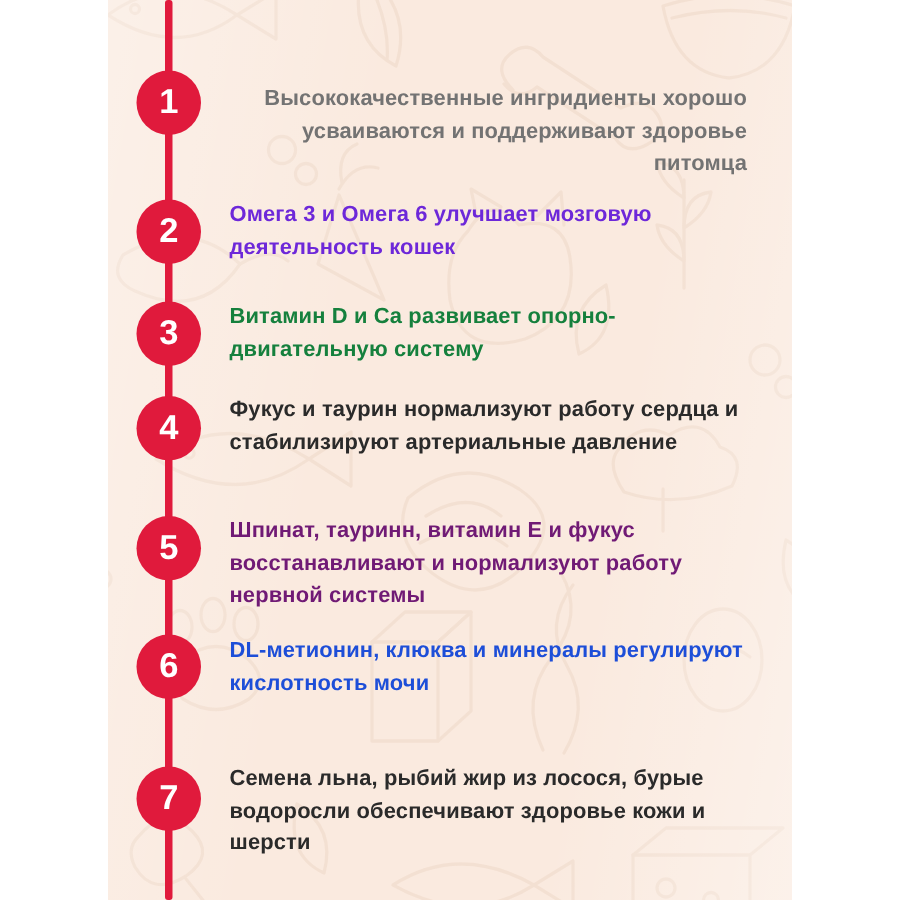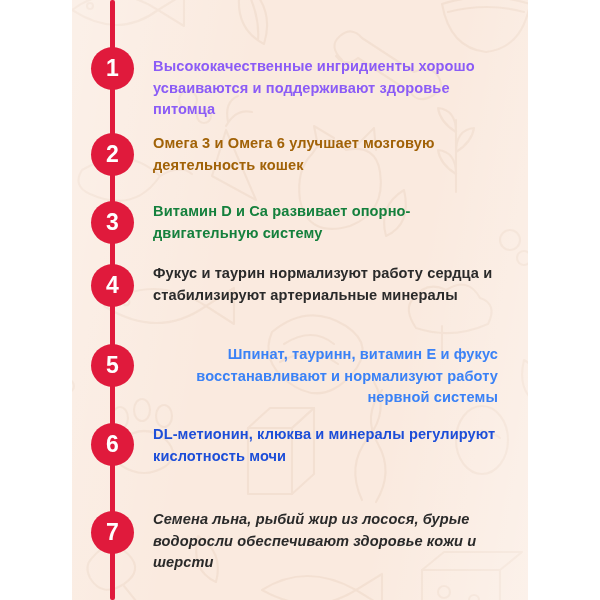--- a/index.html
+++ b/index.html
@@ -223,59 +223,59 @@
   <div class="gutter-right" style="background: rgb(255, 255, 255);"></div>
 
   <div class="spine" style="background: rgb(224, 26, 60);"></div>
 
   <div class="items">
 
     <div class="item" style="top:0;">
       <div class="bullet" style="top: 47px; background: rgb(224, 26, 60); color: rgb(255, 255, 255);">
         <span>1</span>
       </div>
-      <div class="body" style="top: 56px; color: #8b5cf6;">Высококачественные ингридиенты хорошо усваиваются и поддерживают здоровье питомца</div>
+      <div class="body" style="top: 56px; color: #737373; text-align: right;">Высококачественные ингридиенты хорошо усваиваются и поддерживают здоровье питомца</div>
     </div>
 
     <div class="item" style="top:0;">
       <div class="bullet" style="top: 133px; background: rgb(224, 26, 60); color: rgb(255, 255, 255);">
         <span>2</span>
       </div>
-      <div class="body" style="top: 133px; color: #a16207;">Омега 3 и Омега 6 улучшает мозговую деятельность кошек</div>
+      <div class="body" style="top: 133px; color: #6d28d9;">Омега 3 и Омега 6 улучшает мозговую деятельность кошек</div>
     </div>
 
     <div class="item" style="top:0;">
       <div class="bullet" style="top: 201px; background: rgb(224, 26, 60); color: rgb(255, 255, 255);">
         <span>3</span>
       </div>
       <div class="body" style="top: 201px; color: #15803d;">Витамин D и Ca развивает опорно-двигательную систему</div>
     </div>
 
     <div class="item" style="top:0;">
       <div class="bullet" style="top: 264px; background: rgb(224, 26, 60); color: rgb(255, 255, 255);">
         <span>4</span>
       </div>
-      <div class="body" style="top: 263px; color: rgb(42, 42, 42);">Фукус и таурин нормализуют работу сердца и стабилизируют артериальные минералы</div>
+      <div class="body" style="top: 263px; color: rgb(42, 42, 42);">Фукус и таурин нормализуют работу сердца и стабилизируют артериальные давление</div>
     </div>
 
     <div class="item" style="top:0;">
       <div class="bullet" style="top: 344px; background: rgb(224, 26, 60); color: rgb(255, 255, 255);">
         <span>5</span>
       </div>
-      <div class="body" style="top: 344px; color: #3b82f6; text-align: right;">Шпинат, тауринн, витамин E и фукус восстанавливают и нормализуют работу нервной системы</div>
+      <div class="body" style="top: 344px; color: #701a75;">Шпинат, тауринн, витамин E и фукус восстанавливают и нормализуют работу нервной системы</div>
     </div>
 
     <div class="item" style="top:0;">
       <div class="bullet" style="top: 423px; background: rgb(224, 26, 60); color: rgb(255, 255, 255);">
         <span>6</span>
       </div>
       <div class="body" style="top: 424px; color: #1d4ed8;">DL-метионин, клюква и минералы регулируют кислотность мочи</div>
     </div>
 
     <div class="item" style="top:0;">
       <div class="bullet" style="top: 511px; background: rgb(224, 26, 60); color: rgb(255, 255, 255);">
         <span>7</span>
       </div>
-      <div class="body" style="top: 509px; color: rgb(42, 42, 42); font-style: italic;">Семена льна, рыбий жир из лосося, бурые водоросли  обеспечивают здоровье кожи и шерсти</div>
+      <div class="body" style="top: 509px; color: rgb(42, 42, 42);">Семена льна, рыбий жир из лосося, бурые водоросли  обеспечивают здоровье кожи и шерсти</div>
     </div>
 
   </div>
 </div>
 
 </body></html>

